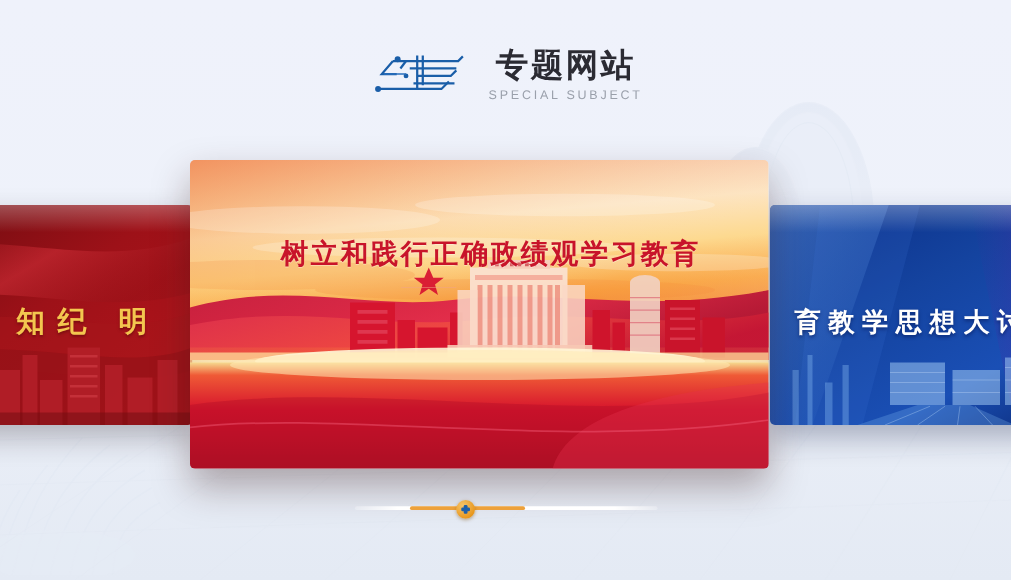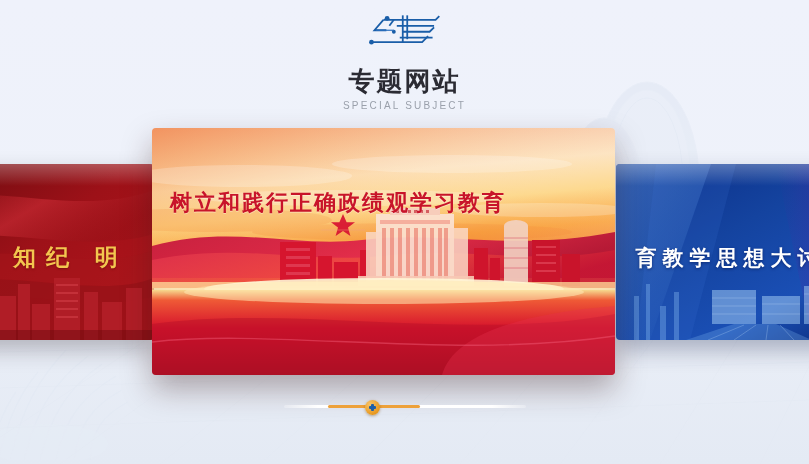--- a/index.html
+++ b/index.html
@@ -27,21 +27,20 @@
   .bg-grid{
     position:absolute;left:0;bottom:0;width:809px;height:160px;
     opacity:.55;
   }
 
   
   .header{
     position:absolute;left:0;top:0;width:809px;height:120px;
     display:flex;align-items:center;justify-content:center;gap:14px;
     z-index:30;
-    flex-direction:column;
   }
   .logo{width:82px;height:44px;display:block;}
   .brand{display:flex;flex-direction:column;align-items:center;justify-content:center;}
   .brand-title{
     font-family:"Liberation Serif","DejaVu Serif",serif;
     font-size:26px;font-weight:700;color:#2b2b33;letter-spacing:2px;line-height:1.15;
     white-space:nowrap;
   }
   .brand-sub{
     font-size:10px;color:#9aa0ab;letter-spacing:2.2px;margin-top:3px;
@@ -68,21 +67,21 @@
   .slide-canvas{display:block;width:100%;height:100%;}
   .slide-reflection{
     position:absolute;left:0;width:100%;height:22px;
     background:linear-gradient(180deg,rgba(255,255,255,.28),rgba(255,255,255,0));
     pointer-events:none;
   }
 
   
   .center-title{
     position:absolute;left:0;right:0;top:60px;
-    text-align:left;
+    text-align:center;
     font-family:"Liberation Serif","DejaVu Serif",serif;
     font-size:22px;font-weight:700;letter-spacing:2px;
     color:#c8142a;
     text-shadow:0 1px 0 rgba(255,255,255,.35);
     white-space:nowrap;
     padding-left:18px;
   }
   .left-title{
     position:absolute;left:0;right:0;top:78px;
     text-align:center;

